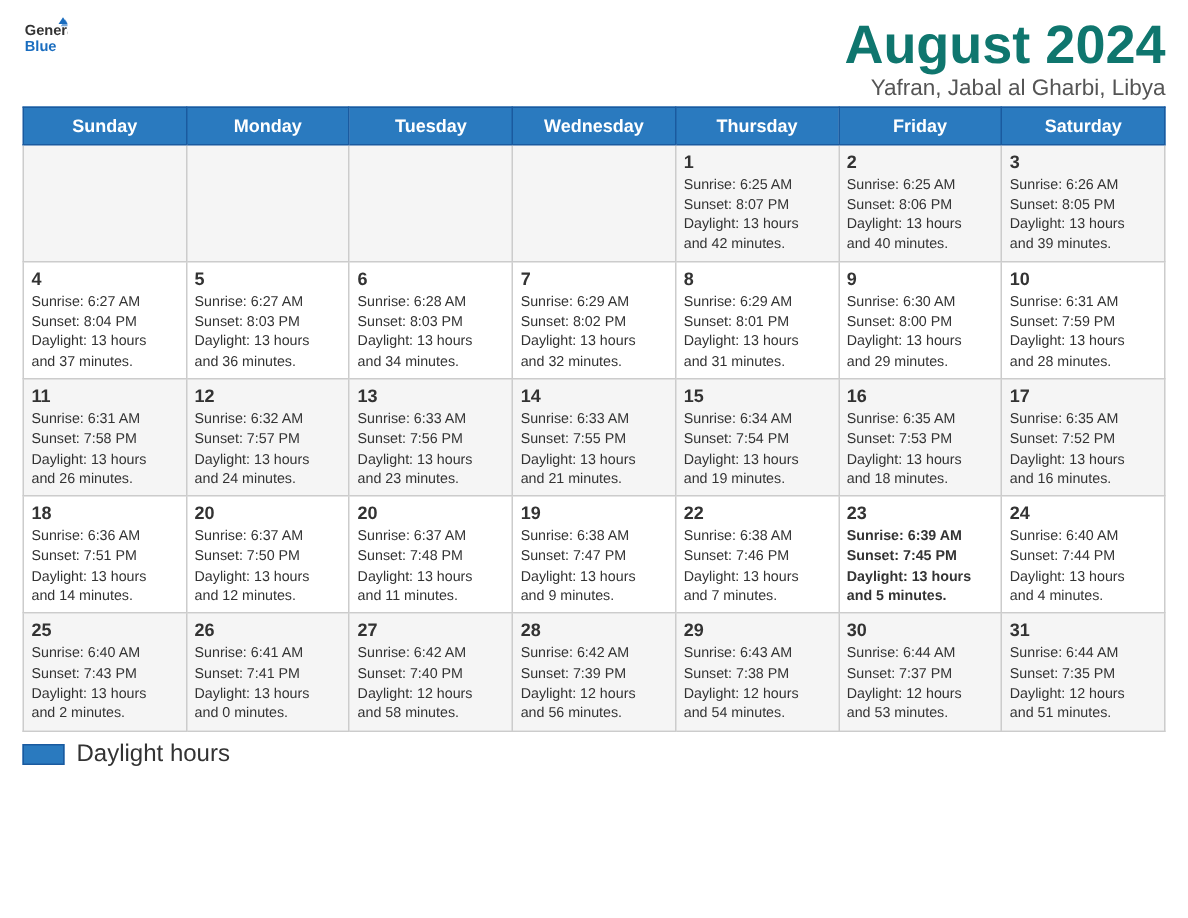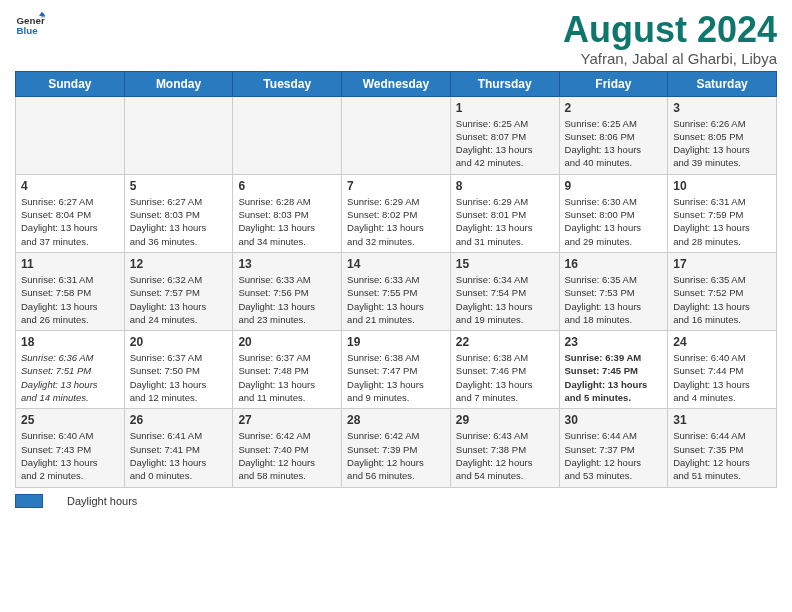--- a/index.html
+++ b/index.html
@@ -89,23 +89,22 @@
       margin-top: 6px;
       gap: 8px;
     }
     .daylight-swatch {
       width: 28px;
       height: 14px;
       background: #2a7abf;
       border: 1px solid #1a5a9f;
     }
     .footer-text {
-      font-size: 11px;
+      font-size: 16px;
       color: #333;
-      margin-left: 16px;
     }
   </style>
 </head>
 <body>
 
 <div class="page">
   <div class="header-top">
     <div class="logo">
       <svg class="logo-icon" viewBox="0 0 40 40" xmlns="http://www.w3.org/2000/svg">
         <text x="2" y="18" font-size="13" font-weight="bold" fill="#333" font-family="Arial">General</text>
@@ -258,21 +257,21 @@
             <div class="day-number">17</div>
             <div class="day-detail" style="white-space: pre-line;">Sunrise: 6:35 AM
 Sunset: 7:52 PM
 Daylight: 13 hours
 and 16 minutes.</div>
           </td>
         </tr>
         <tr>
           <td>
             <div class="day-number">18</div>
-            <div class="day-detail" style="white-space: pre-line; font-style: italic;">Sunrise: 6:36 AM
+            <div class="day-detail" style="white-space: pre-line;">Sunrise: 6:36 AM
 Sunset: 7:51 PM
 Daylight: 13 hours
 and 14 minutes.</div>
           </td>
           <td>
             <div class="day-number">20</div>
             <div class="day-detail" style="white-space: pre-line;">Sunrise: 6:37 AM
 Sunset: 7:50 PM
 Daylight: 13 hours
 and 12 minutes.</div>

